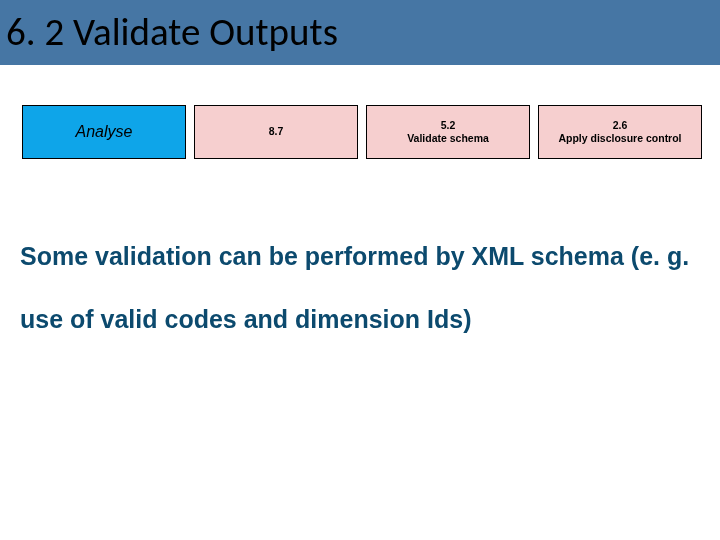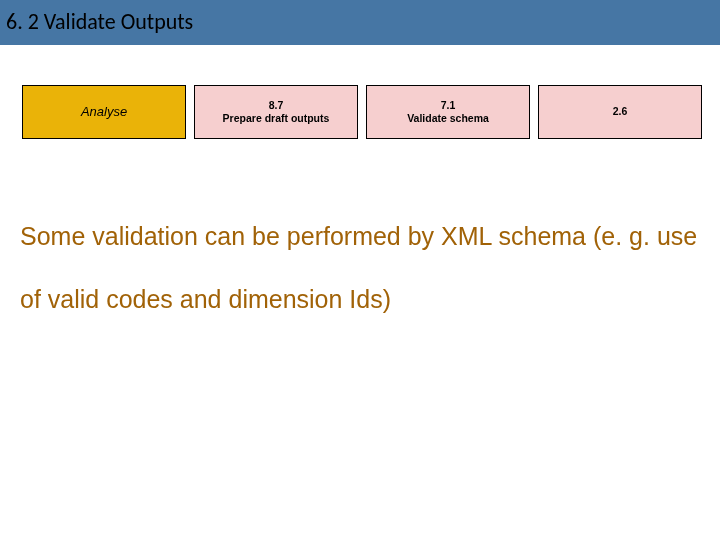--- a/index.html
+++ b/index.html
@@ -7,21 +7,21 @@
     width: 720px;
     height: 540px;
     background: #ffffff;
     font-family: Arial, Helvetica, sans-serif;
     overflow: hidden;
   }
   .title-bar {
     background: #4676a4;
     color: #000000;
     padding: 8px 6px 10px 6px;
-    font-size: 22px;
+    font-size: 39px;
     font-family: Calibri, Arial, sans-serif;
   }
   .flow-row {
     display: flex;
     align-items: stretch;
     gap: 8px;
     padding: 40px 18px 0 22px;
   }
   .flow-box {
     flex: 1;
@@ -30,58 +30,59 @@
     padding: 8px 4px;
     font-size: 10.5px;
     line-height: 1.25;
     font-family: Arial, sans-serif;
     display: flex;
     flex-direction: column;
     justify-content: center;
     min-height: 54px;
   }
   .flow-box.analyse {
-    background: #eab308;
+    background: #0ea5e9;
     font-style: italic;
-    font-size: 13px;
+    font-size: 16px;
   }
   .flow-box.step {
     background: #f6cfcf;
   }
   .flow-box .num {
     font-weight: bold;
     display: block;
   }
   .flow-box .lbl {
     font-weight: bold;
     display: block;
   }
   .body-text {
     padding: 66px 20px 0 20px;
     font-size: 25px;
     font-family: Arial, sans-serif;
-    color: #a16207;
+    color: #0c4a6e;
     line-height: 2.5;
+    font-weight: bold;
   }
 </style>
 </head>
 <body>
 
 <div class="title-bar">6. 2 Validate Outputs</div>
 
 <div class="flow-row">
   <div class="flow-box analyse">
     <span>Analyse</span>
   </div>
   <div class="flow-box step">
     <span class="num">8.7</span>
-    <span class="lbl">Prepare draft outputs</span>
   </div>
   <div class="flow-box step">
-    <span class="num">7.1</span>
+    <span class="num">5.2</span>
     <span class="lbl">Validate schema</span>
   </div>
   <div class="flow-box step">
     <span class="num">2.6</span>
+    <span class="lbl">Apply disclosure control</span>
   </div>
 </div>
 
 <div class="body-text">Some validation can be performed by XML schema (e. g. use of valid codes and dimension Ids)</div>
 
 </body></html>

